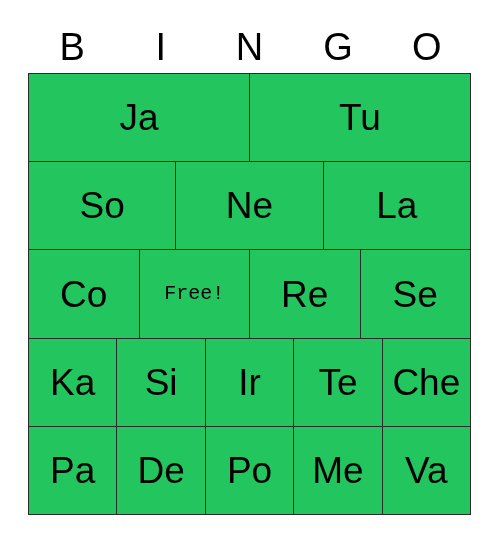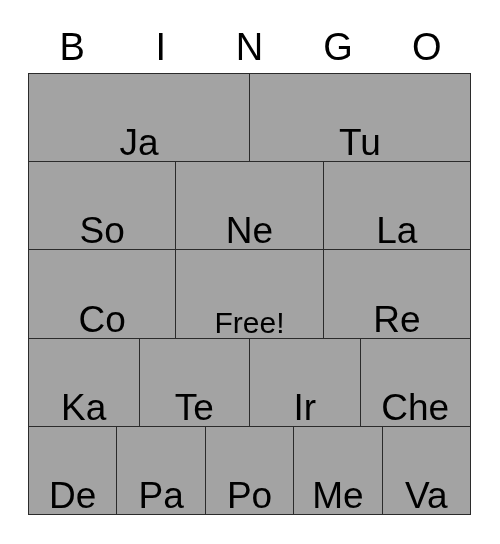--- a/index.html
+++ b/index.html
@@ -64,35 +64,36 @@
     display: flex;
     min-height: 0;
   }
   .grid-cell {
     flex: 1 1 0;
     min-width: 0;
     box-sizing: border-box;
     border-right: 1.6px solid #2b2b2b;
     border-bottom: 1.6px solid #2b2b2b;
     display: flex;
-    align-items: flex-end;
+    align-items: center;
     justify-content: center;
-    background: #a3a3a3;
+    background: #22c55e;
     overflow: hidden;
   }
   .cell-text {
     font-size: 37px;
     line-height: 1;
     color: #000000;
     text-align: center;
     white-space: nowrap;
   }
   
   .cell-text.shrink {
-    font-size: 30px;
+    font-size: 20px;
+    font-family: Liberation Mono, monospace;
   }
 </style>
 </head>
 <body>
 
 <div id="bingo-card">
 
   <div class="header-row">
     <div class="header-cell">B</div>
     <div class="header-cell">I</div>
@@ -127,43 +128,49 @@
     <div class="grid-row">
       <div class="grid-cell">
           <span class="cell-text">Co</span>
         </div>
       <div class="grid-cell">
           <span class="cell-text shrink">Free!</span>
         </div>
       <div class="grid-cell">
           <span class="cell-text">Re</span>
         </div>
+      <div class="grid-cell">
+          <span class="cell-text">Se</span>
+        </div>
     </div>
 
     <div class="grid-row">
       <div class="grid-cell">
           <span class="cell-text">Ka</span>
         </div>
       <div class="grid-cell">
-          <span class="cell-text">Te</span>
+          <span class="cell-text">Si</span>
         </div>
       <div class="grid-cell">
           <span class="cell-text">Ir</span>
+        </div>
+      <div class="grid-cell">
+          <span class="cell-text">Te</span>
         </div>
       <div class="grid-cell">
           <span class="cell-text">Che</span>
         </div>
     </div>
 
     <div class="grid-row">
       <div class="grid-cell">
-          <span class="cell-text">De</span>
+          <span class="cell-text">Pa</span>
         </div>
       <div class="grid-cell">
-          <span class="cell-text">Pa</span>
+          <span class="cell-text">De</span>
         </div>
       <div class="grid-cell">
           <span class="cell-text">Po</span>
         </div>
       <div class="grid-cell">
           <span class="cell-text">Me</span>
         </div>
       <div class="grid-cell">
           <span class="cell-text">Va</span>
         </div>

